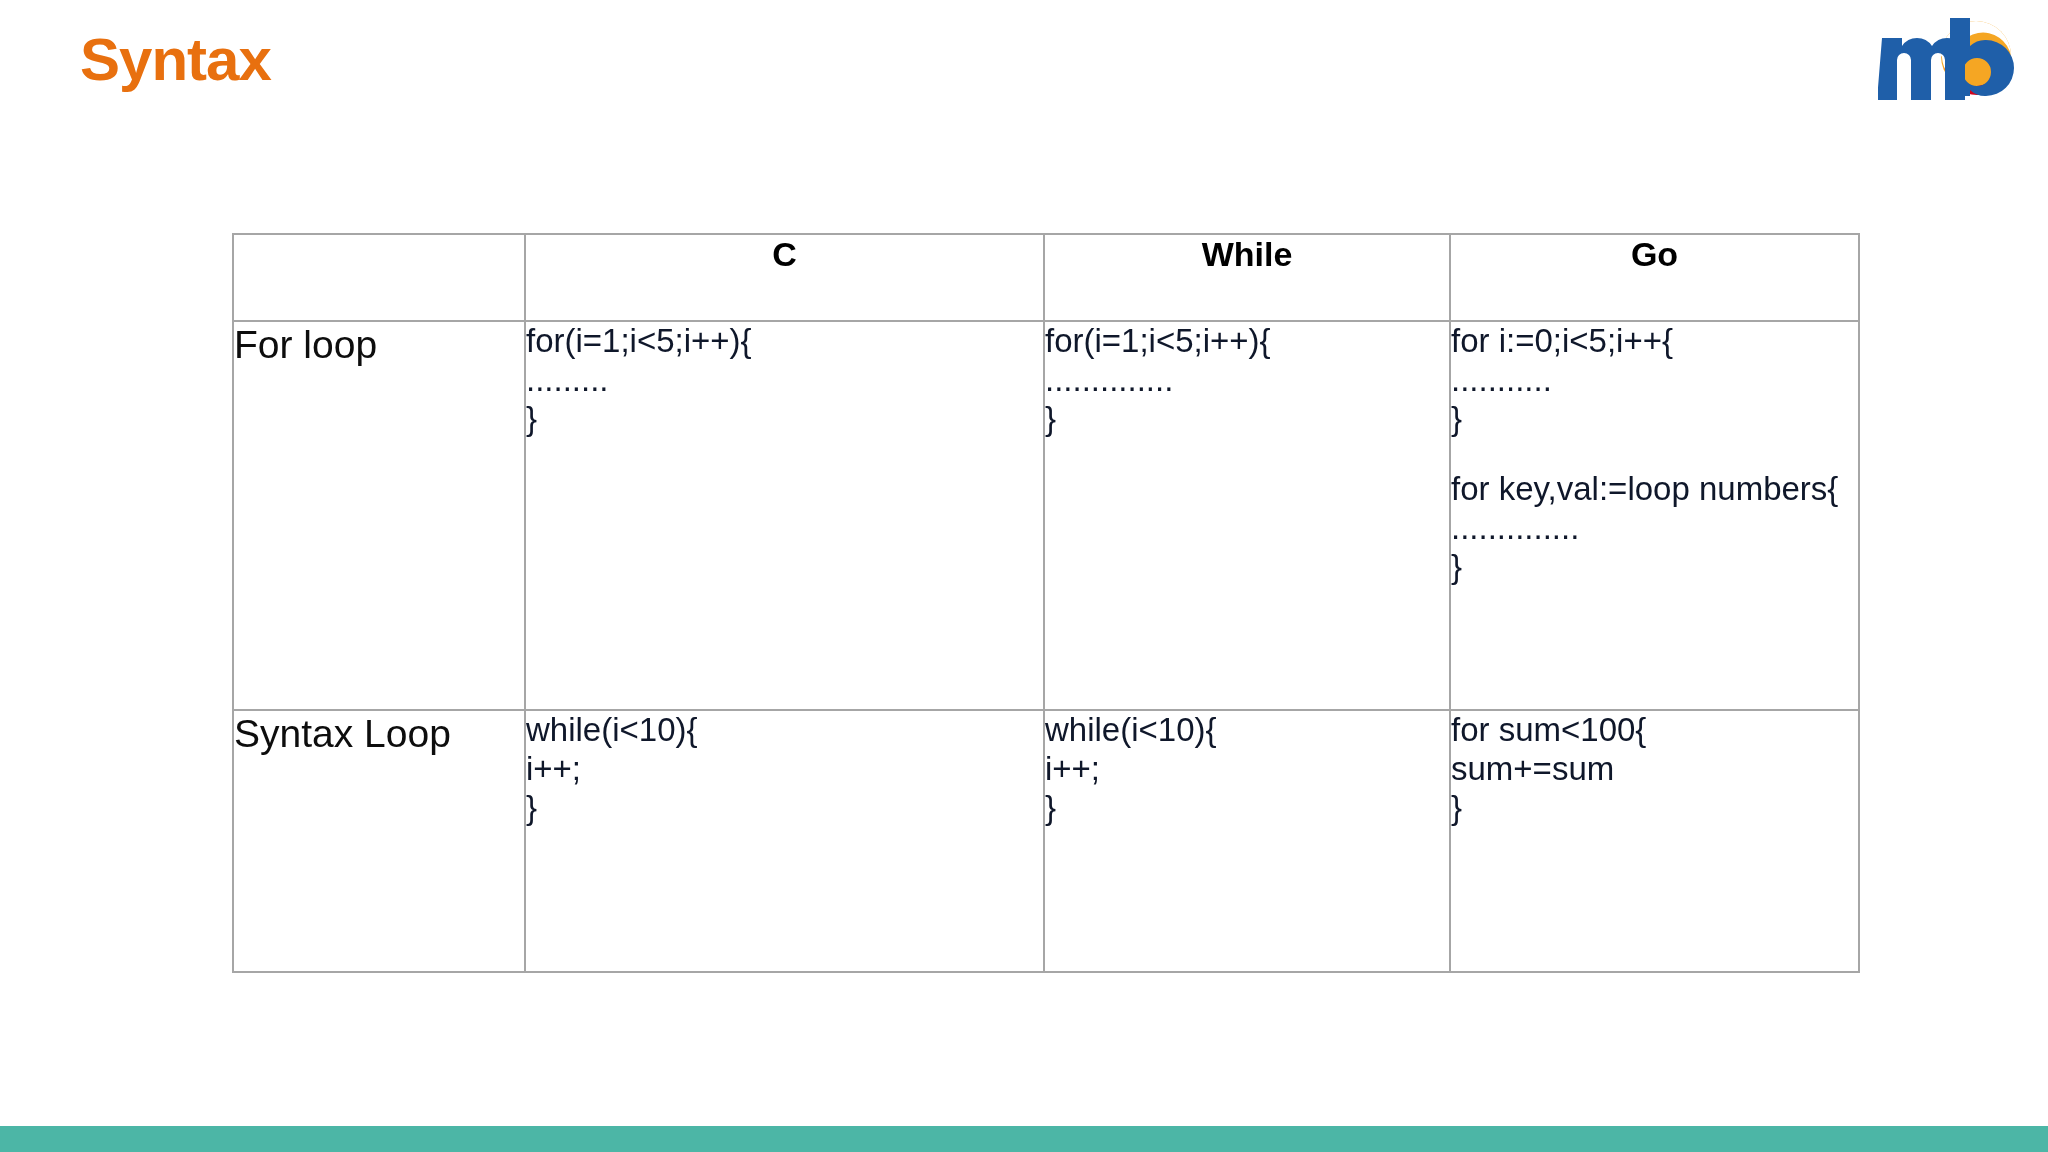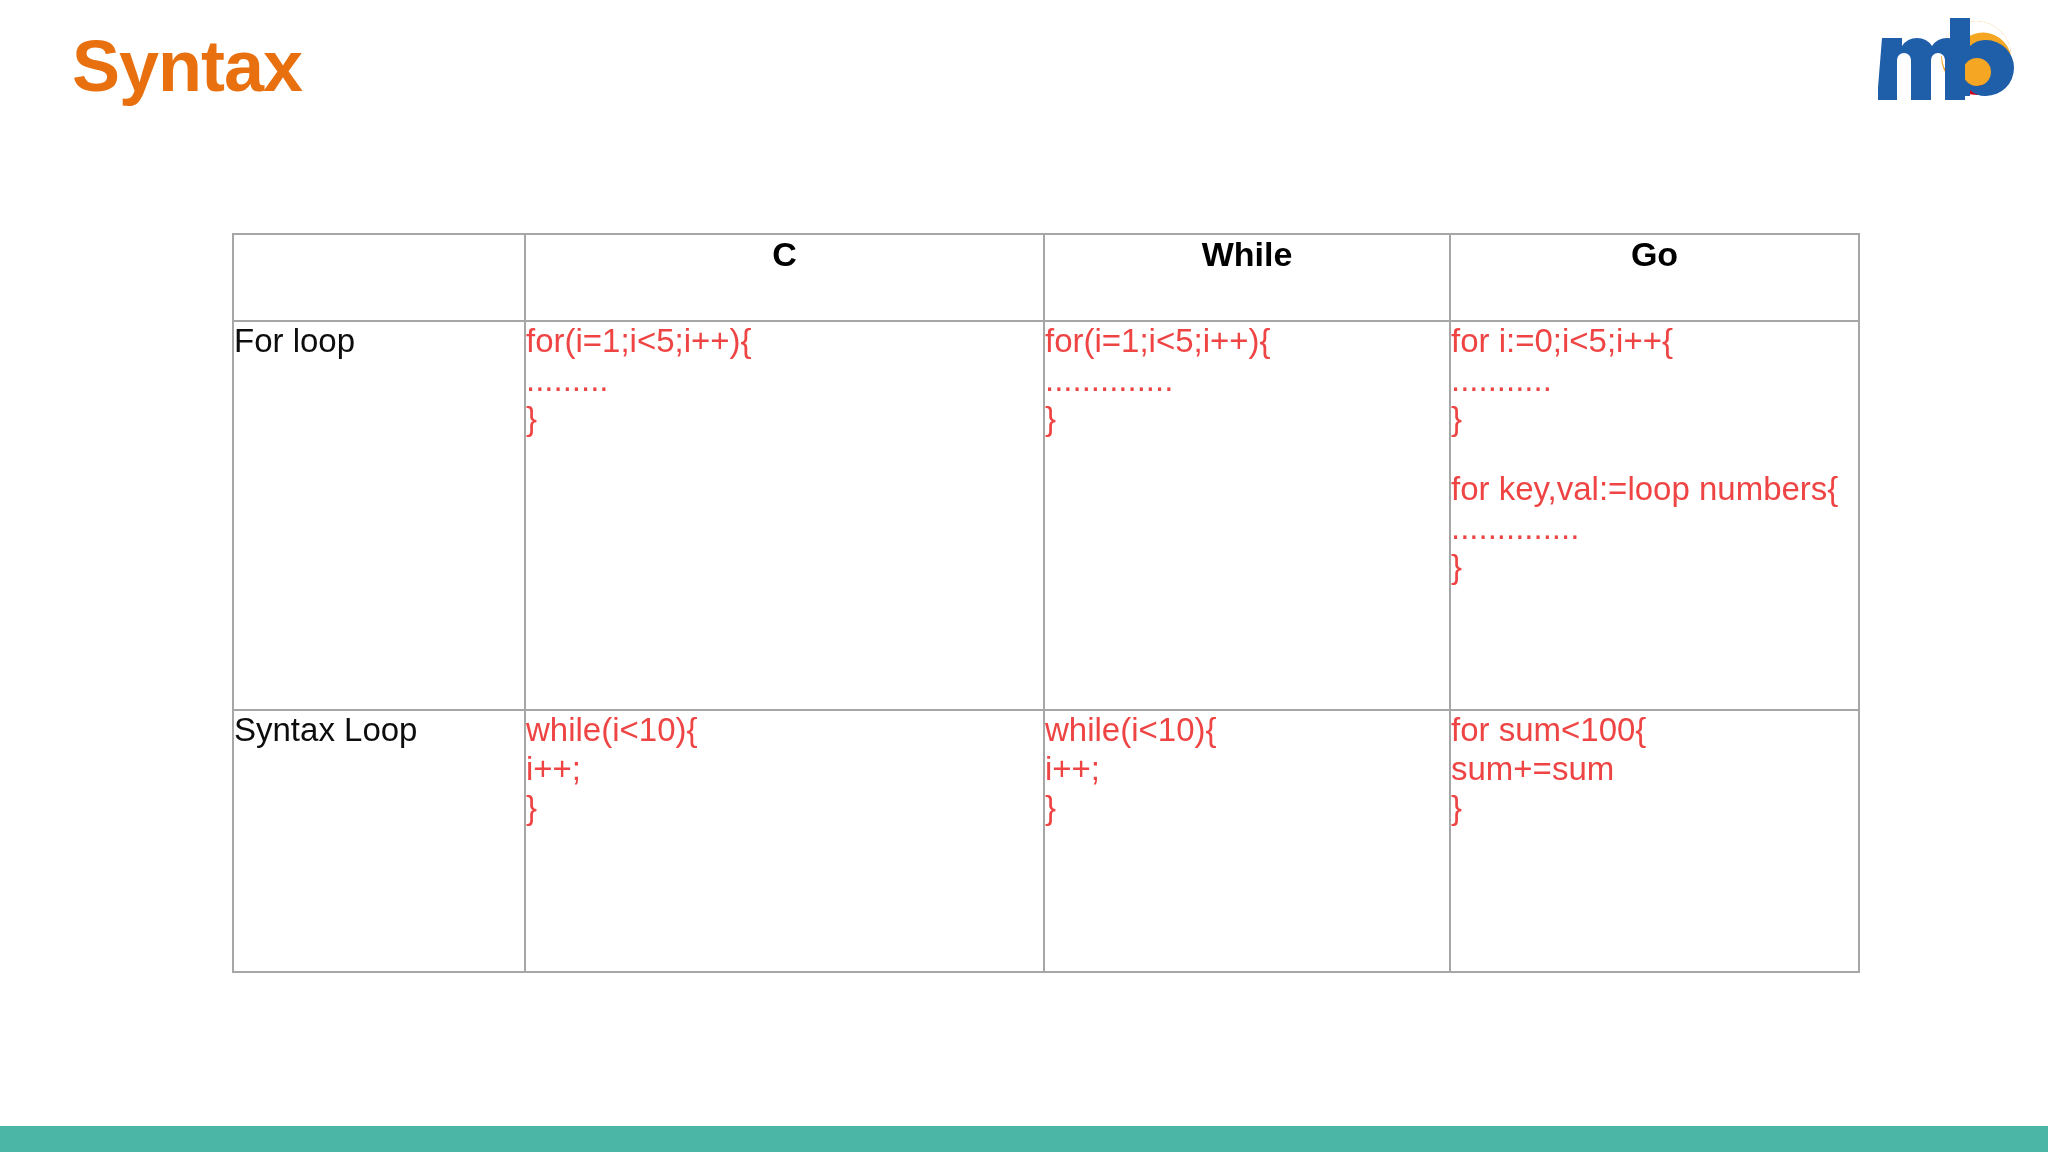--- a/index.html
+++ b/index.html
@@ -12,23 +12,23 @@
     height: 1152px;
     position: relative;
     overflow: hidden;
     font-family: "Liberation Sans", sans-serif;
     -webkit-font-smoothing: antialiased;
   }
 
   
   .slide-title {
     position: absolute;
-    left: 72px;
+    left: 80px;
     top: 30px;
-    font-size: 72px;
+    font-size: 60px;
     font-weight: bold;
     color: #E8700F;
     letter-spacing: -1px;
     line-height: 1.0;
     white-space: nowrap;
   }
 
   
   .logo {
     position: absolute;
@@ -63,30 +63,30 @@
     height: 85px;
     text-align: center;
     vertical-align: middle;
     font-size: 34px;
     font-weight: bold;
     color: #000000;
     padding: 0 8px;
   }
 
   .row-label {
-    font-size: 33px;
+    font-size: 39px;
     color: #0d0d0d;
     padding: 22px 0 0 20px;
     line-height: 1.18;
     white-space: nowrap;
   }
 
   .code-cell {
     font-size: 33px;
-    color: #ef4444;
+    color: #0f172a;
     padding: 22px 0 0 20px;
     line-height: 1.18;
   }
   .code-cell .ln {
     display: block;
     white-space: pre-wrap;
     word-break: break-word;
   }
   .code-cell .blank {
     display: block;

